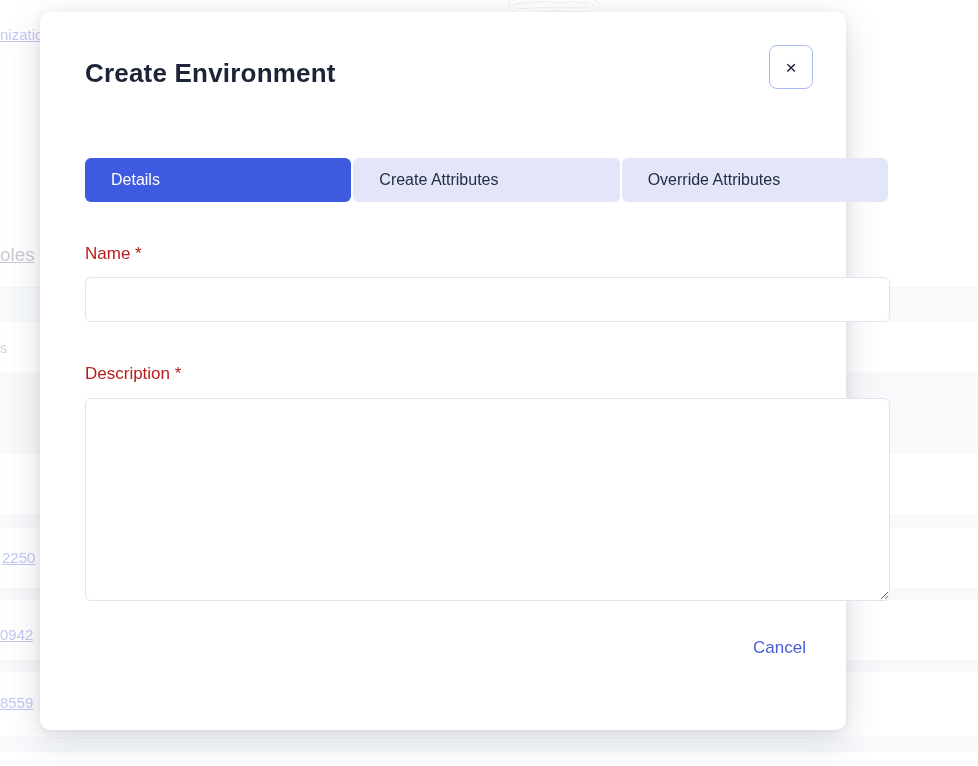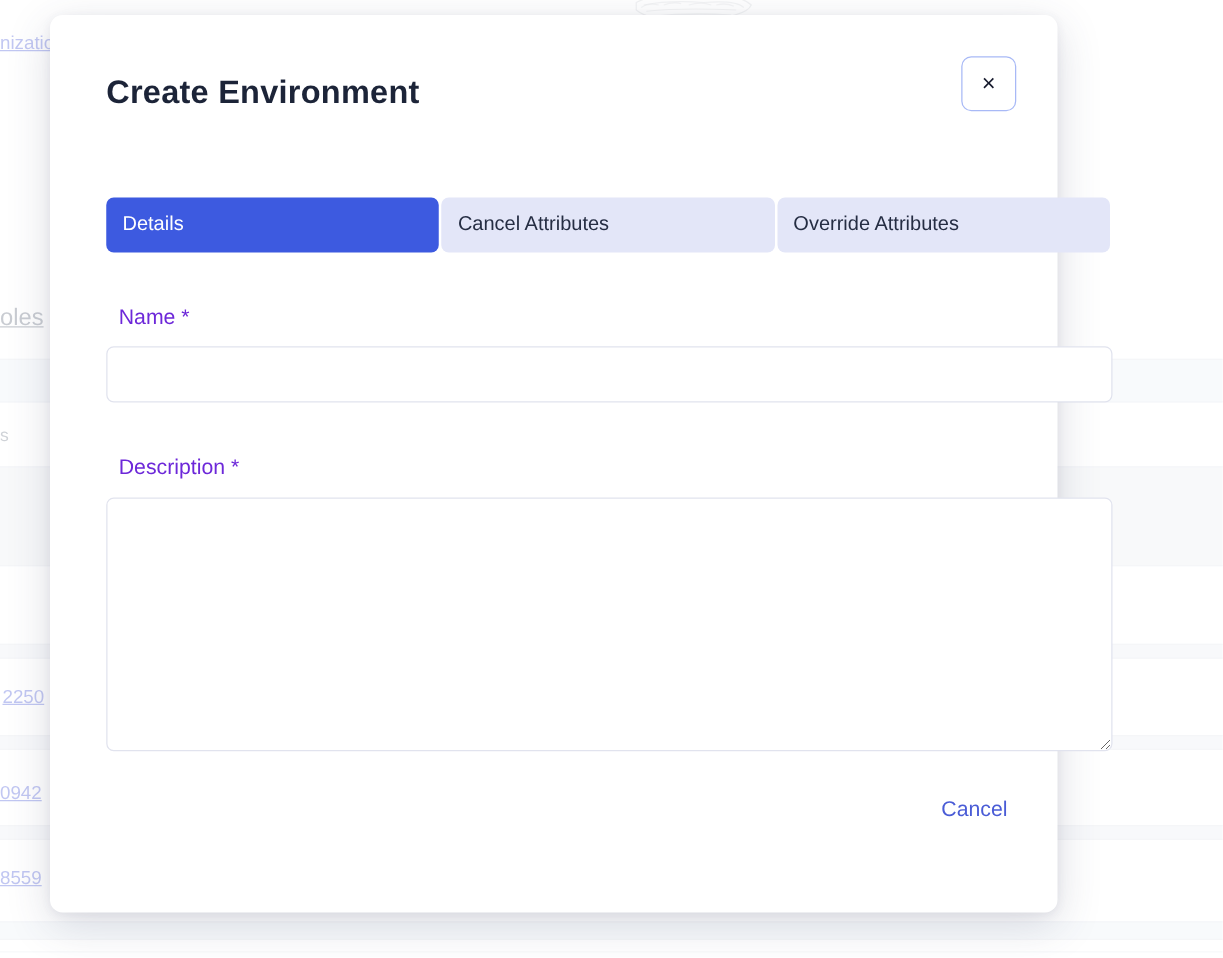--- a/index.html
+++ b/index.html
@@ -67,37 +67,37 @@
   }
 
   .tabs {
     position: absolute; left: 45px; top: 146px;
     width: 803px; height: 44px;
     display: flex; gap: 2px;
   }
   .tab {
     flex: 1 1 0;
     display: flex; align-items: center;
-    padding-left: 13px;
+    padding-left: 26px;
     background: #e3e6f8;
     color: #252d43;
     font-size: 16px;
     border-radius: 6px;
     cursor: pointer;
     white-space: nowrap;
   }
   .tab.active {
     background: #3d5ae0;
     color: #ffffff;
     font-weight: 500;
   }
 
   .field-label {
-    position: absolute; left: 55px;
-    font-size: 17px; color: #6d28d9;
+    position: absolute; left: 45px;
+    font-size: 17px; color: #b91c1c;
   }
   .label-name { top: 232px; }
   .label-desc { top: 352px; }
 
   .text-input {
     position: absolute; left: 45px; top: 265px;
     width: 805px; height: 45px;
     border: 1px solid #e1e3ee;
     border-radius: 6px;
     font-size: 16px; color: #222b45;
@@ -174,21 +174,21 @@
   <div class="modal">
 
     <div class="modal-title">Create Environment</div>
 
     <button class="close-btn">
       <span class="x">×</span>
     </button>
 
     <div class="tabs">
       <div class="tab active">Details</div>
-      <div class="tab">Cancel Attributes</div>
+      <div class="tab">Create Attributes</div>
       <div class="tab">Override Attributes</div>
     </div>
 
     <label class="field-label label-name">Name *</label>
     <input class="text-input" type="text" value="" style="">
 
     <label class="field-label label-desc">Description *</label>
     <textarea class="text-area" style=""></textarea>
 
     <div class="footer">

